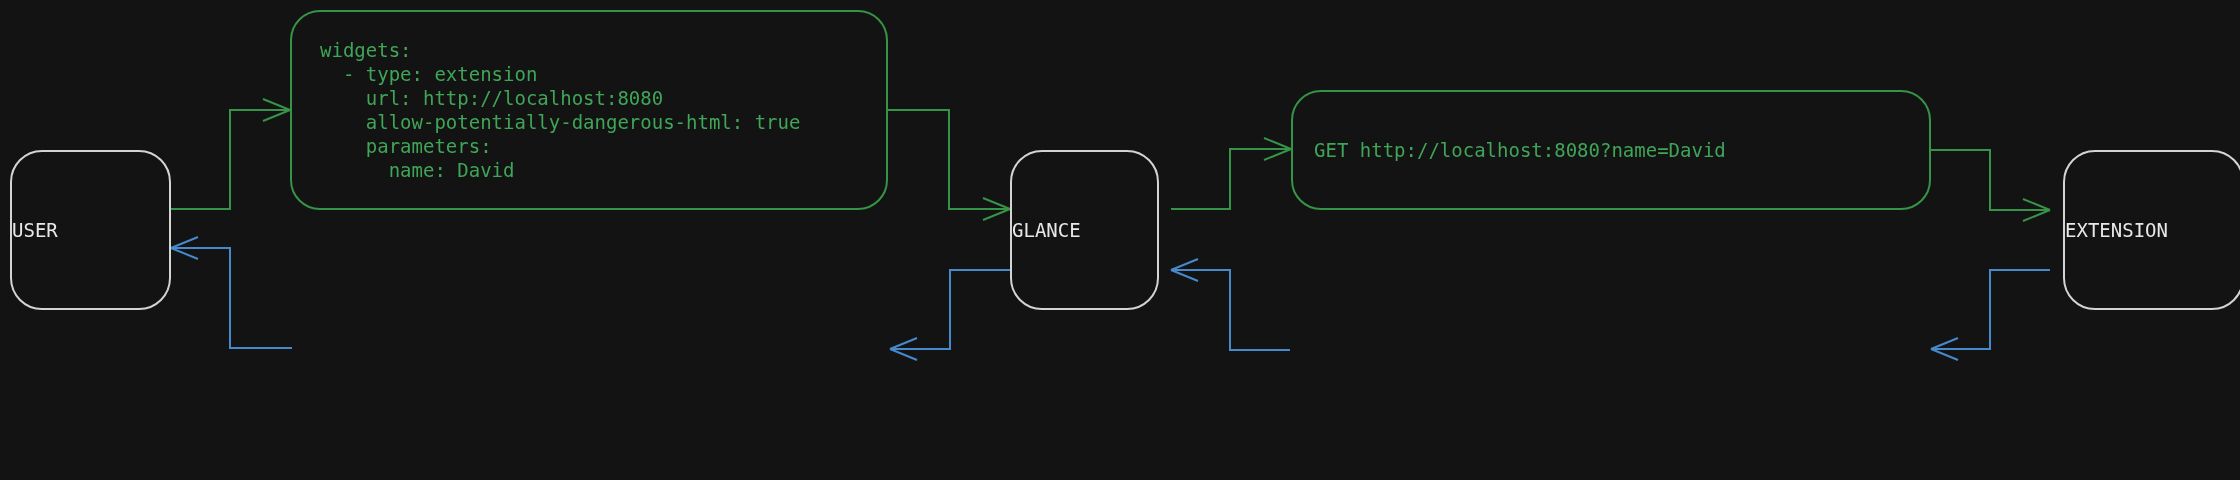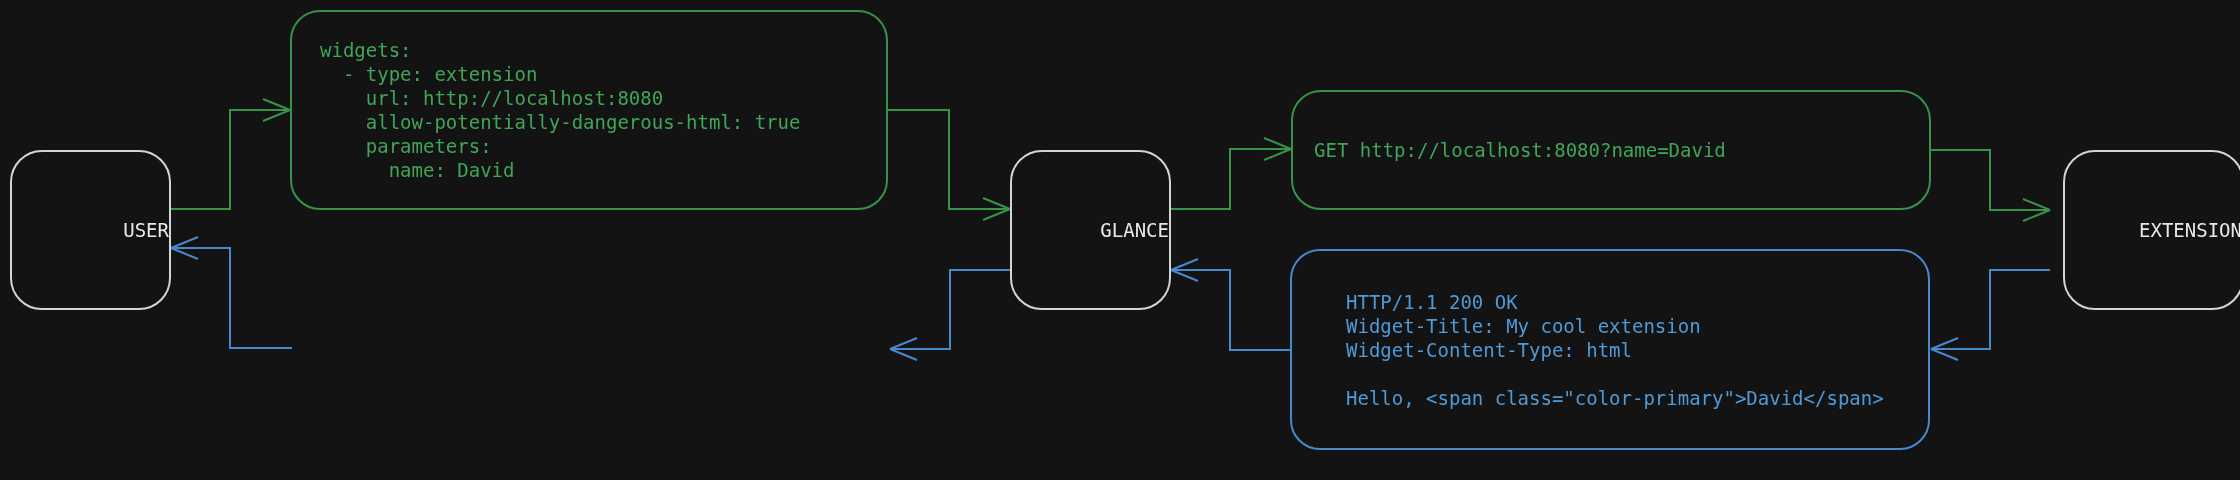--- a/index.html
+++ b/index.html
@@ -32,21 +32,21 @@
     border: 2px solid;
     border-radius: 30px;
     box-sizing: border-box;
     background: transparent;
   }
   .node {
     border-color: var(--node-border, #d4d4d4);
     color: var(--white-text, #e8e8e8);
     display: flex;
     align-items: center;
-    justify-content: flex-end;
+    justify-content: flex-start;
     font-size: 19px;
     border-radius: 32px;
   }
   .green-box { border-color: var(--green-line, #359447); color: var(--green-text, #3fa557); }
   .blue-box  { border-color: var(--blue-line, #4689cc);  color: var(--blue-text, #4f9ad6); }
   .code {
     white-space: pre;
     font-size: 19px;
     line-height: 24px;
   }
@@ -94,43 +94,36 @@
 
     <path class="stroke-blue" d="M1010,270 H950 V349 H892 M917,338 L890,349 M917,360 L890,349"></path>
 
     <path class="stroke-blue" d="M292,348 H230 V248 H173 M198,237 L171,248 M198,259 L171,248"></path>
   </svg>
 
   <div class="box node" style="left:10px; top:150px; width:161px; height:160px;">
     <span>USER</span>
   </div>
 
-  <div class="box node" style="left:1010px; top:150px; width:161px; height:160px;">
+  <div class="box node" style="left:1010px; top:150px; width:149px; height:160px;">
     <span>GLANCE</span>
   </div>
 
   <div class="box node" style="left:2050px; top:150px; width:181px; height:160px;margin-left:13px;">
     <span>EXTENSION</span>
   </div>
 
   <div class="box green-box vcenter" style="left:290px; top:10px; width:598px; height:200px; padding-left:28px;">
     <div class="code">widgets:
   - type: extension
     url: http://localhost:8080
     allow-potentially-dangerous-html: true
     parameters:
       name: David</div>
   </div>
 
   <div class="box green-box vcenter" style="left:1291px; top:90px; width:640px; height:120px; padding-left:21px;">
     <div class="code">GET http://localhost:8080?name=David</div>
   </div>
 
-  <div class="box blue-box vcenter" style="left:1290px; top:249px; width:640px; height:201px; padding-left:54px;">
-    <div class="code">HTTP/1.1 200 OK
-Widget-Title: My cool extension
-Widget-Content-Type: html
-
-Hello, &lt;span class="color-primary"&gt;David&lt;/span&gt;</div>
-  </div>
 
 
 </div>
 
 </body></html>

